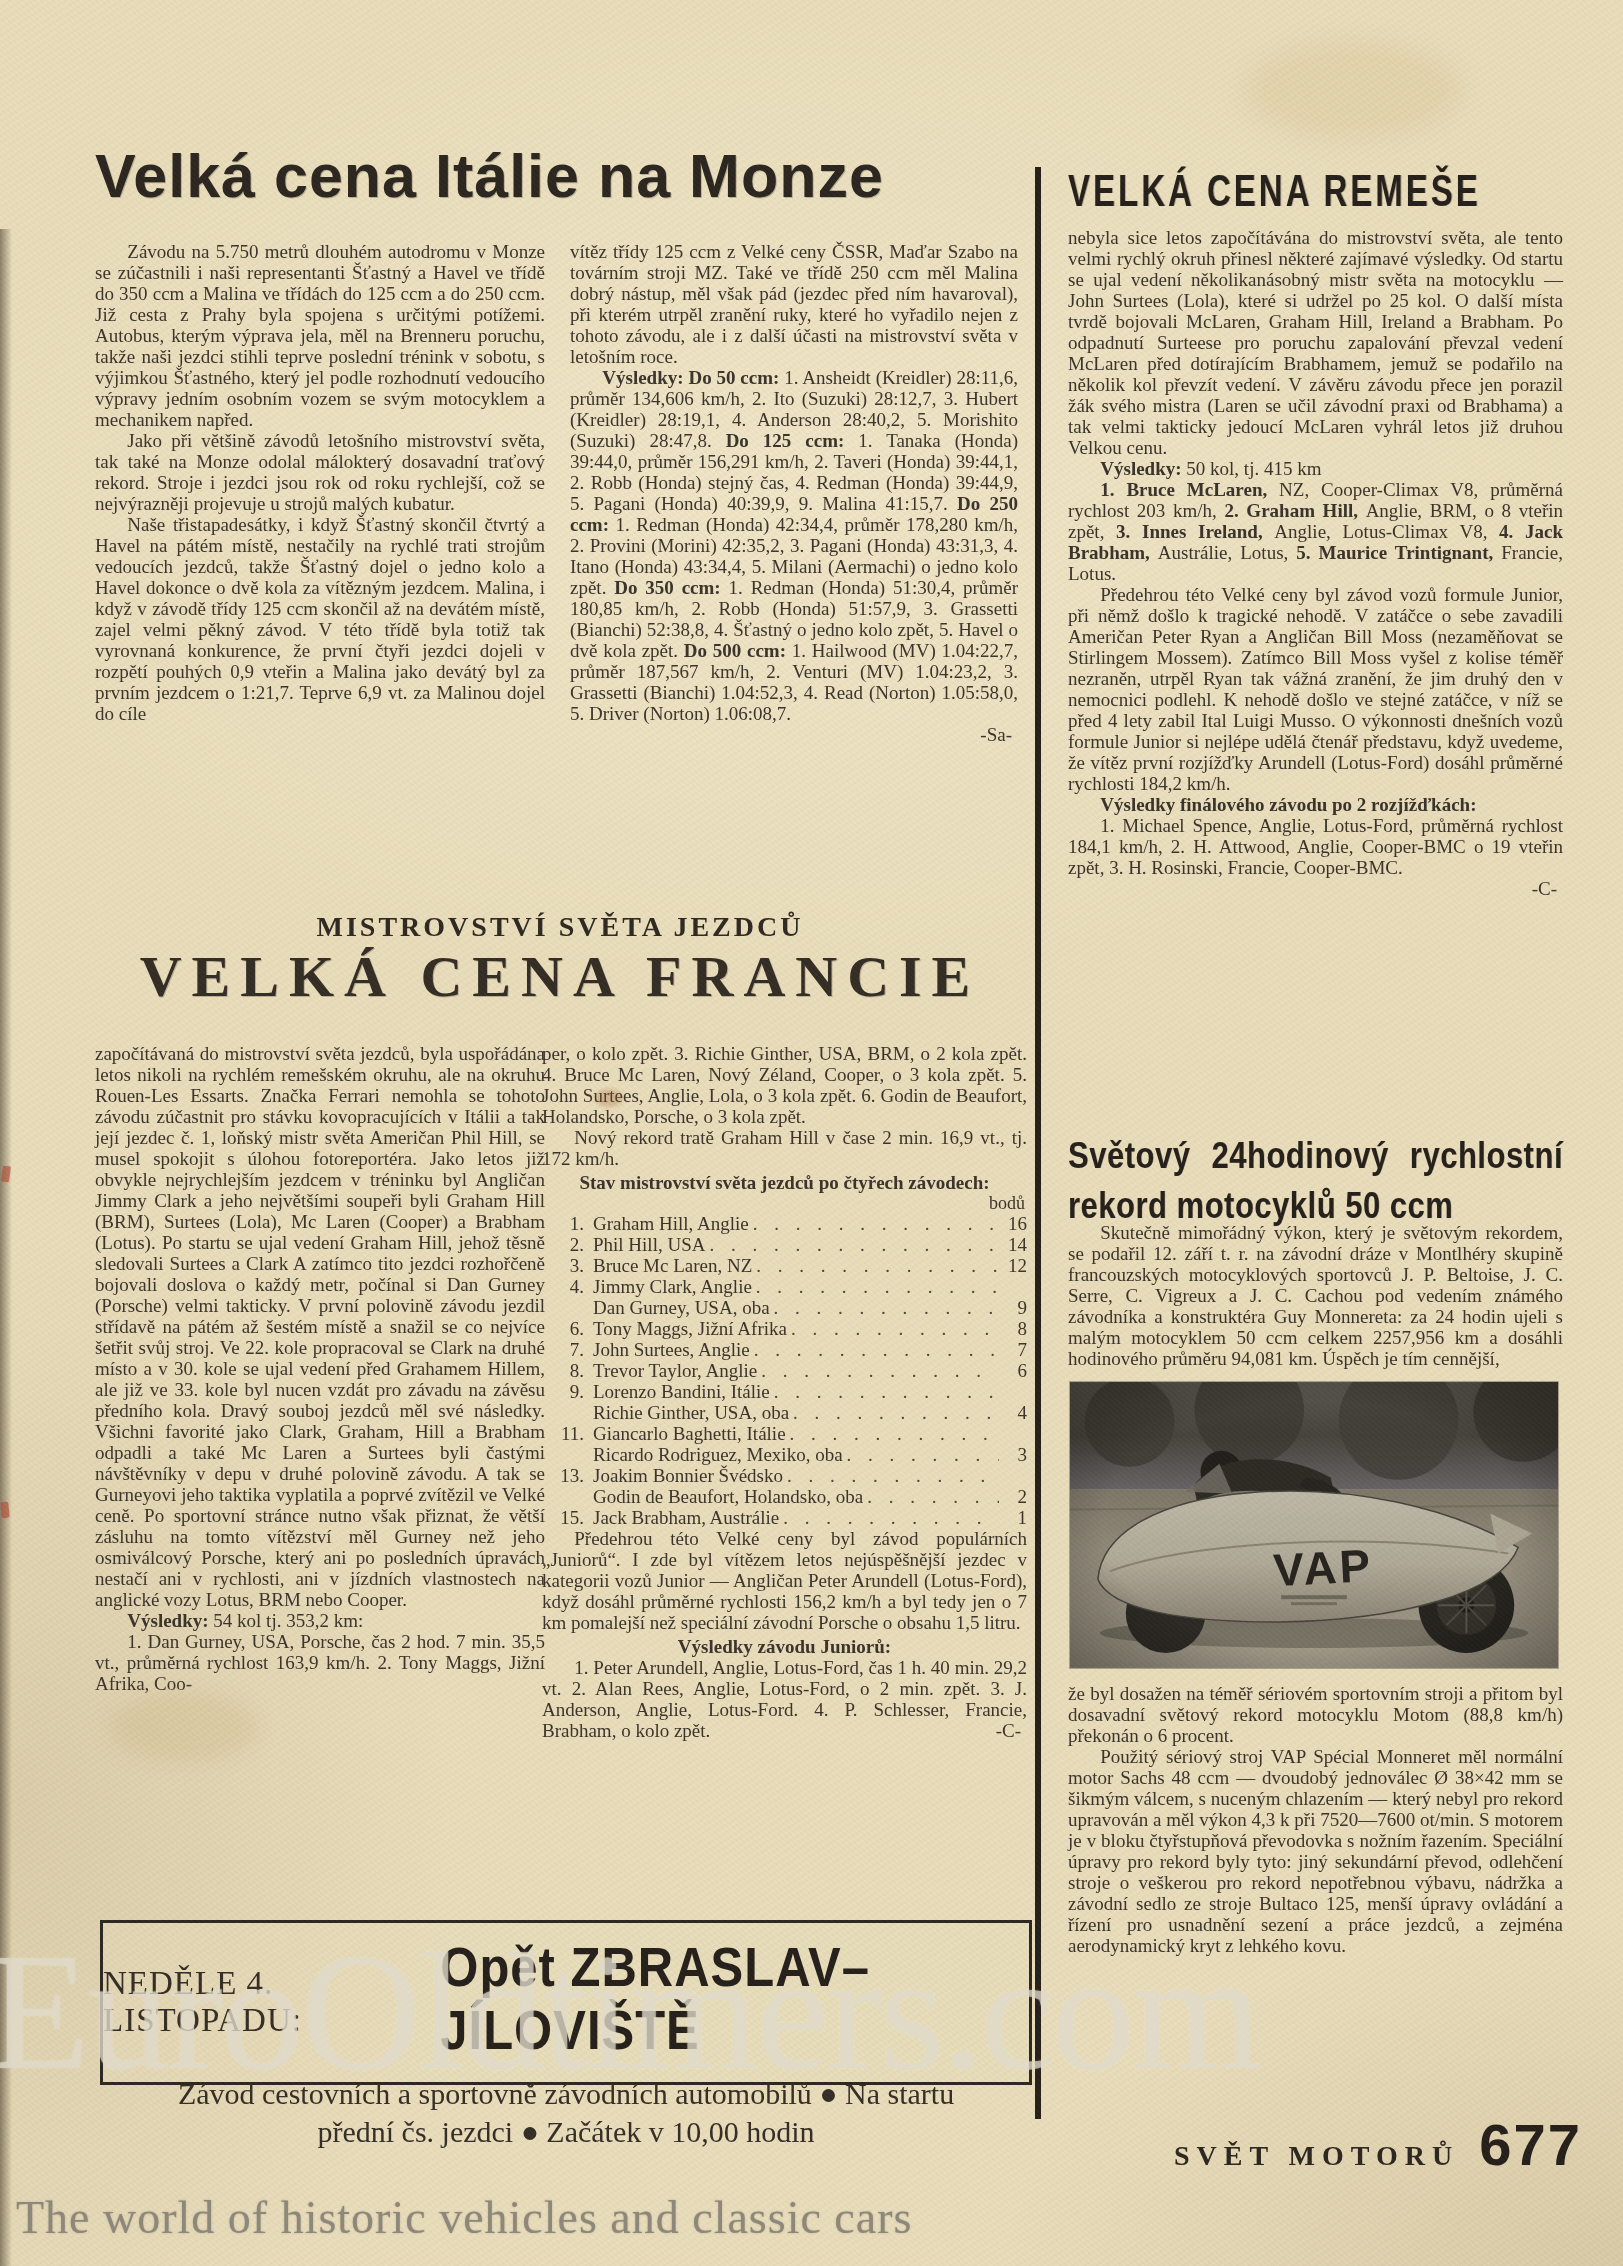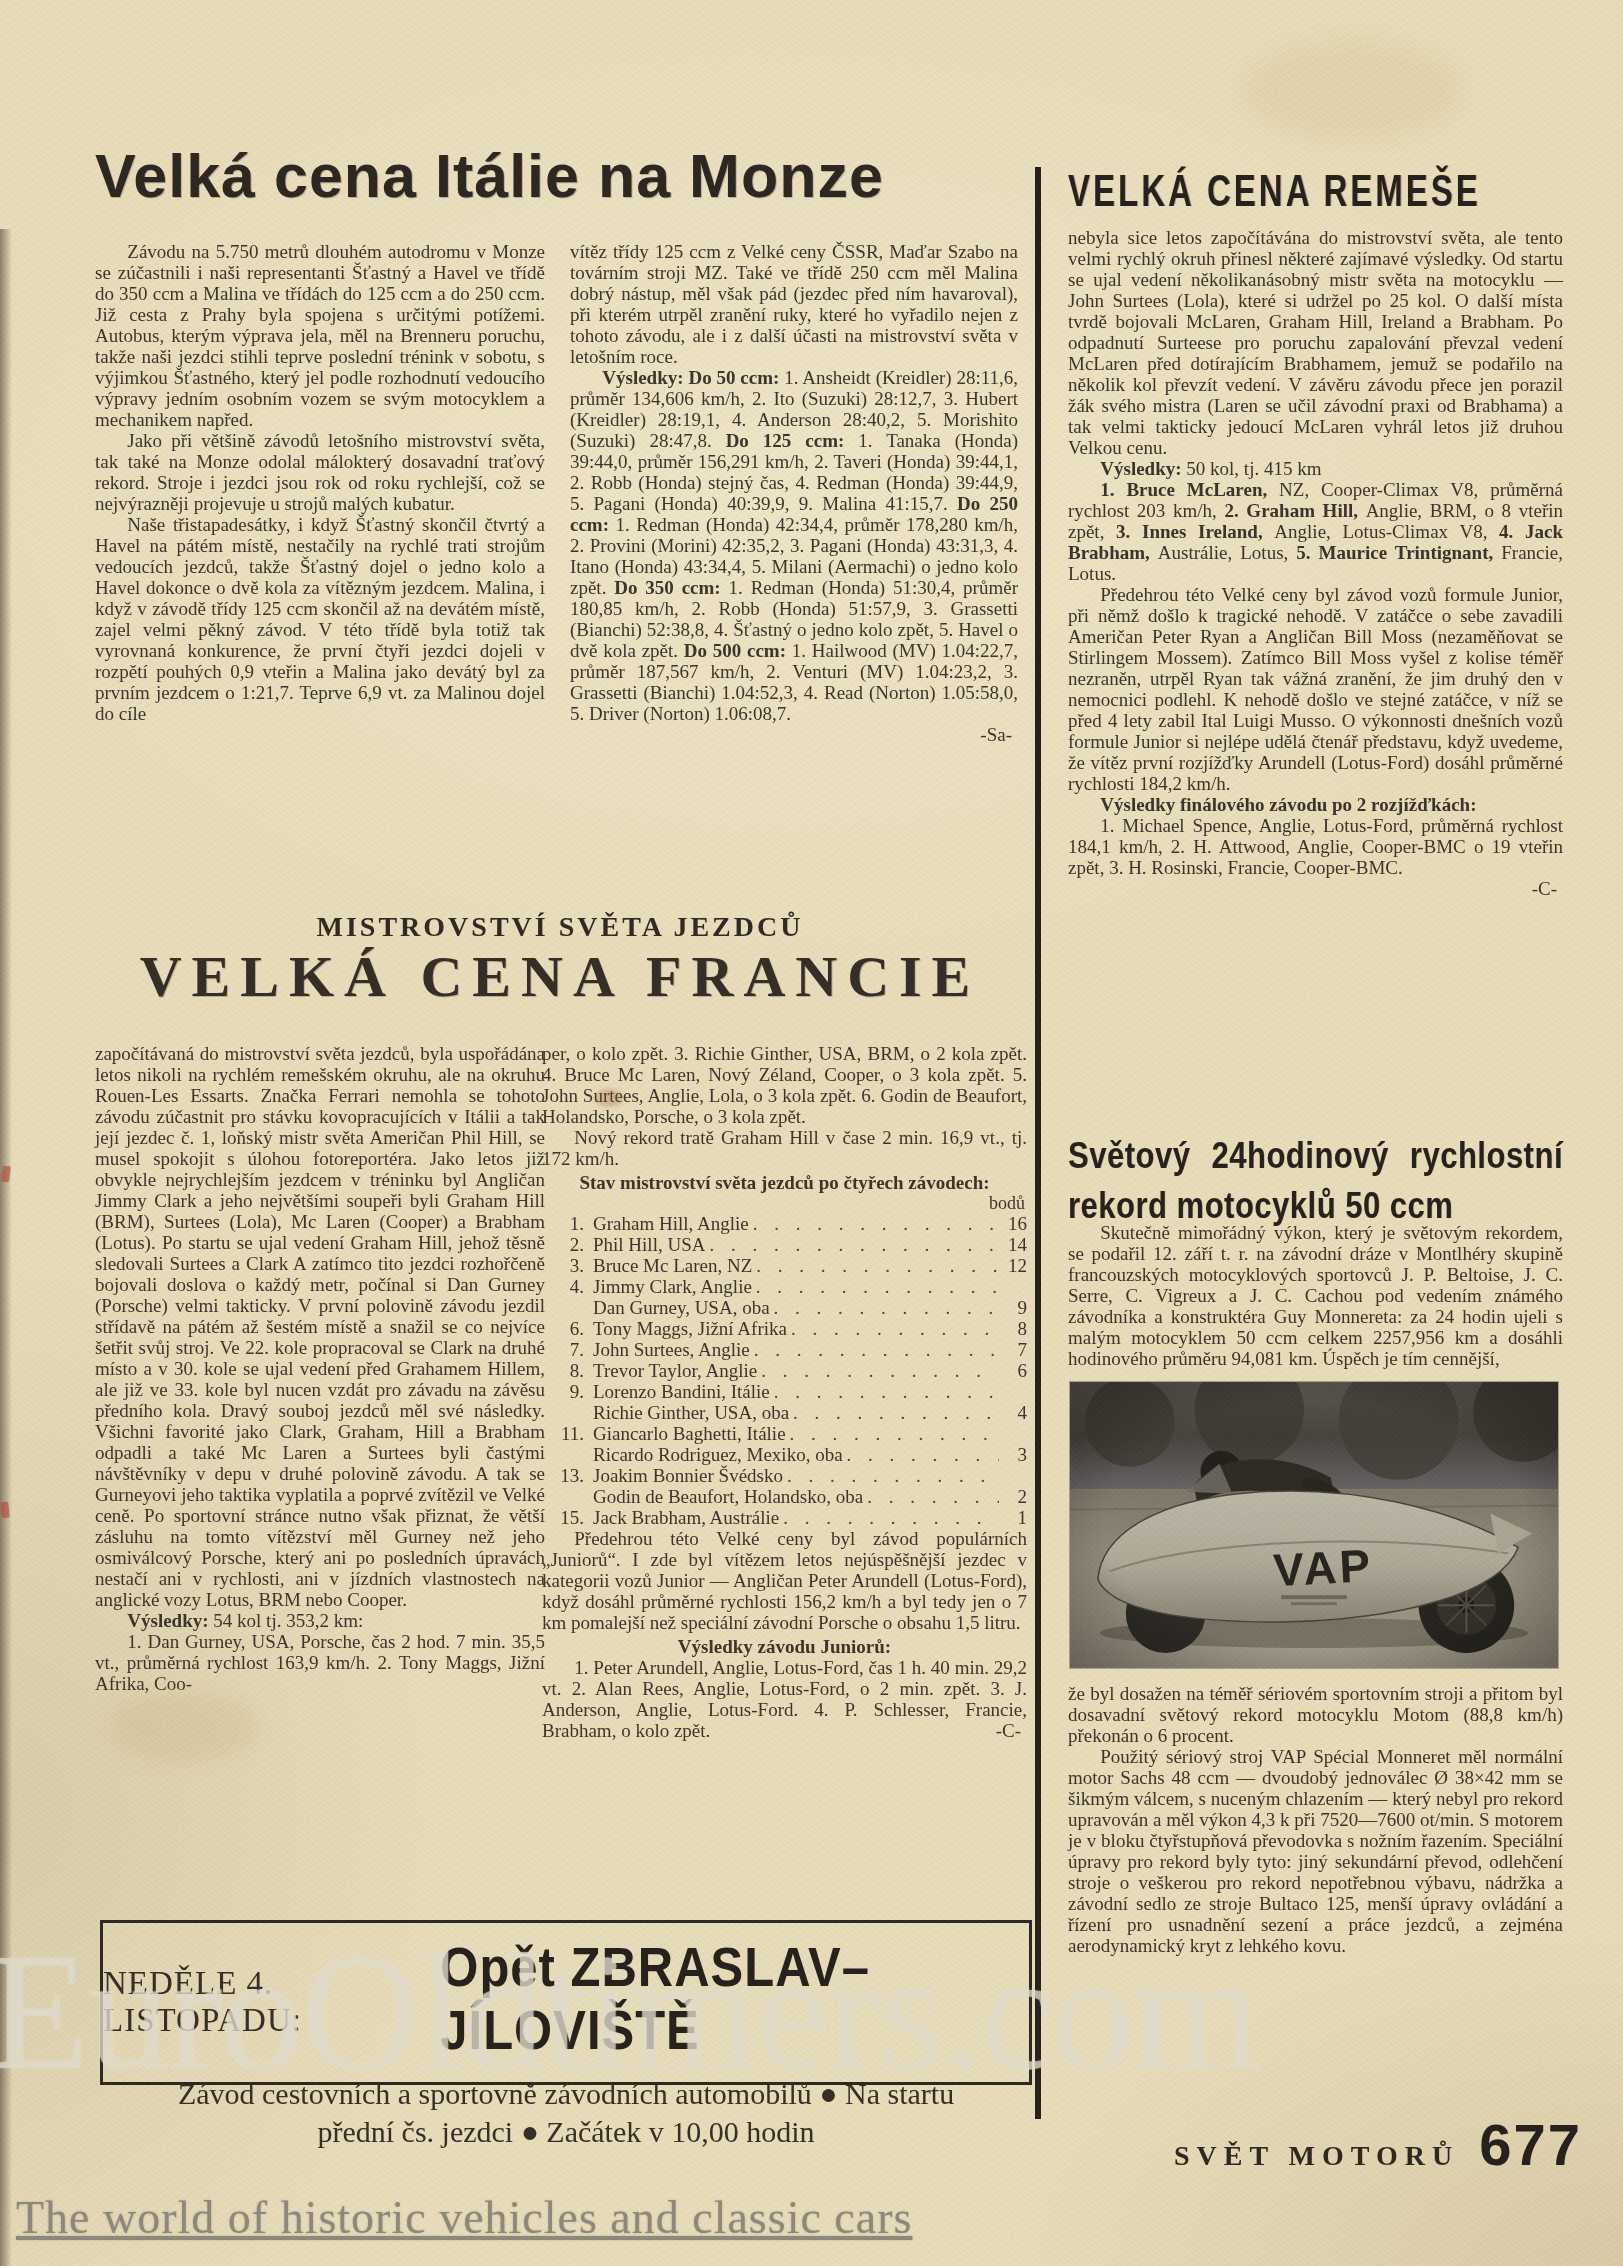--- a/index.html
+++ b/index.html
@@ -102,21 +102,21 @@
   
   .footer{position:absolute;left:1154px;top:2111px;width:428px;display:flex;align-items:baseline;justify-content:flex-end;gap:20px;z-index:6;}
   .f-mag{font-weight:bold;font-size:28px;letter-spacing:7px;color:#2b2620;}
   .f-num{font-family:"Liberation Sans","DejaVu Sans",sans-serif;font-weight:bold;font-size:58px;color:#241f1a;letter-spacing:2px;}
 
   
   .wm-main{position:absolute;left:-12px;top:1928px;width:1652px;z-index:50;pointer-events:none;
     font-size:167px;line-height:1;letter-spacing:-3px;white-space:nowrap;
     color:rgba(219,213,198,.68);text-shadow:0 0 2px rgba(250,246,232,.35);}
   .wm-caption{position:absolute;left:16px;top:2191px;z-index:50;pointer-events:none;
-    font-size:46px;letter-spacing:1px;color:#8d887a;text-shadow:0 0 2px rgba(141,136,122,.5);white-space:nowrap;text-decoration:underline;}
+    font-size:46px;letter-spacing:1px;color:#8d887a;text-shadow:0 0 2px rgba(141,136,122,.5);white-space:nowrap;}
 </style>
 </head>
 <body>
 
 <div class="page">
 
   <div class="edge-shadow"></div>
   <div class="red-mark" style="left:2px;top:1166px;transform:rotate(8deg);"></div>
   <div class="red-mark" style="left:1px;top:1502px;transform:rotate(-6deg);"></div>
   <div class="stain" style="left:595px;top:1089px;width:28px;height:18px;background:rgba(152,86,36,.28);filter:blur(2px);"></div>

